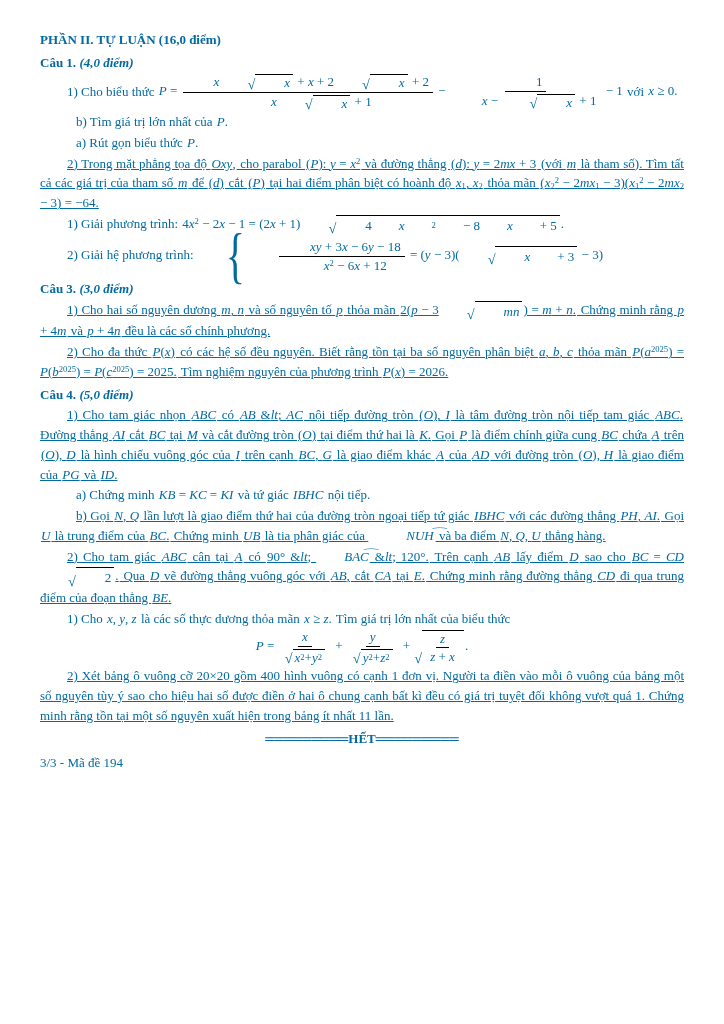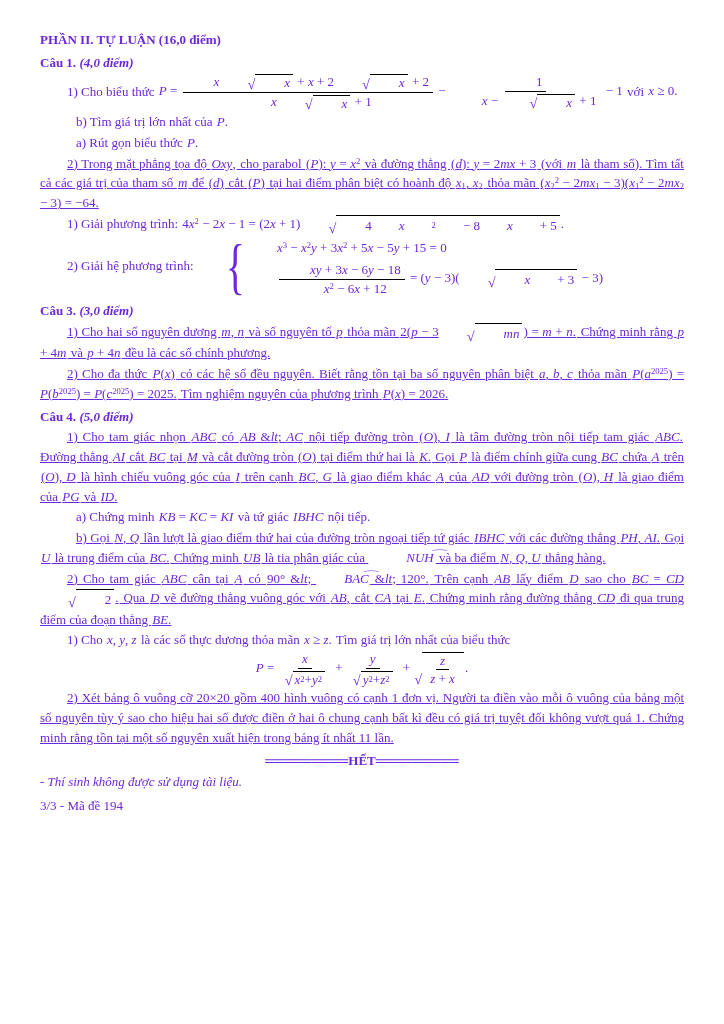--- a/index.html
+++ b/index.html
@@ -2,21 +2,21 @@
 <html><head>
 <meta charset="utf-8">
 <style>
   * { margin:0; padding:0; box-sizing:border-box; }
   html,body { background:#ffffff; }
   .page {
     position:relative;
     width:724px; height:1024px;
     margin:0 auto;
     background:#ffffff;
-    color:#6d28d9;
+    color:#0369a1;
     font-family:"Liberation Serif", serif;
     font-size:13px;
     line-height:1.52;
     padding:30px 40px 0 40px;
     overflow:hidden;
   }
   .p { margin-bottom:1px; }
   .just { text-align:justify;text-decoration:underline; }
   .center { text-align:center; }
   .bold { font-weight:bold; }
@@ -96,21 +96,20 @@
   <p class="p sub">a) Rút gọn biểu thức <span class="math"><i>P</i>.</span></p>
   <p class="p item just">2) Trong mặt phẳng tọa độ <span class="math"><i>Oxy</i>,</span> cho parabol <span class="math">(<i>P</i>): <i>y</i> = <i>x</i><sup>2</sup></span> và đường thẳng <span class="math">(<i>d</i>): <i>y</i> = 2<i>mx</i> + 3</span> (với <span class="math"><i>m</i></span> là tham số). Tìm tất cả các giá trị của tham số <span class="math"><i>m</i></span> để <span class="math">(<i>d</i>)</span> cắt <span class="math">(<i>P</i>)</span> tại hai điểm phân biệt có hoành độ <span class="math"><i>x</i><sub>1</sub>, <i>x</i><sub>2</sub></span> thỏa mãn <span class="math">(<i>x</i><sub>2</sub><sup>2</sup> − 2<i>mx</i><sub>1</sub> − 3)(<i>x</i><sub>1</sub><sup>2</sup> − 2<i>mx</i><sub>2</sub> − 3) = −64.</span></p>
 
   <p class="p item">1) Giải phương trình: <span class="math">4<i>x</i><sup>2</sup> − 2<i>x</i> − 1 = (2<i>x</i> + 1)<span class="sqrt">
           <span class="rx">√</span>
           <span class="ov">4<i>x</i><sup>2</sup> − 8<i>x</i> + 5</span>
         </span>.</span></p>
   <p class="p item">2) Giải hệ phương trình: <span class="sys">
         <span class="brace">{</span>
         <span class="rows">
-          <span class="row math"><i>x</i><sup>3</sup> − <i>x</i><sup>2</sup><i>y</i> + 3<i>x</i><sup>2</sup> + 5<i>x</i> − 5<i>y</i> + 15 = 0</span>
           <span class="row math"><span class="frac">
               <span class="fn"><i>xy</i> + 3<i>x</i> − 6<i>y</i> − 18</span>
               <span class="fd"><i>x</i><sup>2</sup> − 6<i>x</i> + 12</span>
             </span> = (<i>y</i> − 3)(<span class="sqrt">
               <span class="rx">√</span>
               <span class="ov"><i>x</i> + 3</span>
             </span> − 3)</span>
         </span>
       </span></p>
 
@@ -150,15 +149,14 @@
           <span class="ov">
             <span class="frac">
               <span class="fn"><i>z</i></span>
               <span class="fd"><i>z</i> + <i>x</i></span>
             </span>
           </span>
         </span>.</span></p>
   <p class="p item just">2) Xét bảng ô vuông cỡ 20×20 gồm 400 hình vuông có cạnh 1 đơn vị. Người ta điền vào mỗi ô vuông của bảng một số nguyên tùy ý sao cho hiệu hai số được điền ở hai ô chung cạnh bất kì đều có giá trị tuyệt đối không vượt quá 1. Chứng minh rằng tồn tại một số nguyên xuất hiện trong bảng ít nhất 11 lần.</p>
 
   <p class="p center het">═════════<b>HẾT</b>═════════</p>
-  <p class="p note">- Thí sinh không được sử dụng tài liệu.</p>
   <p class="p footer-page">3/3 - Mã đề 194</p>
 </div>
 
 </body></html>

